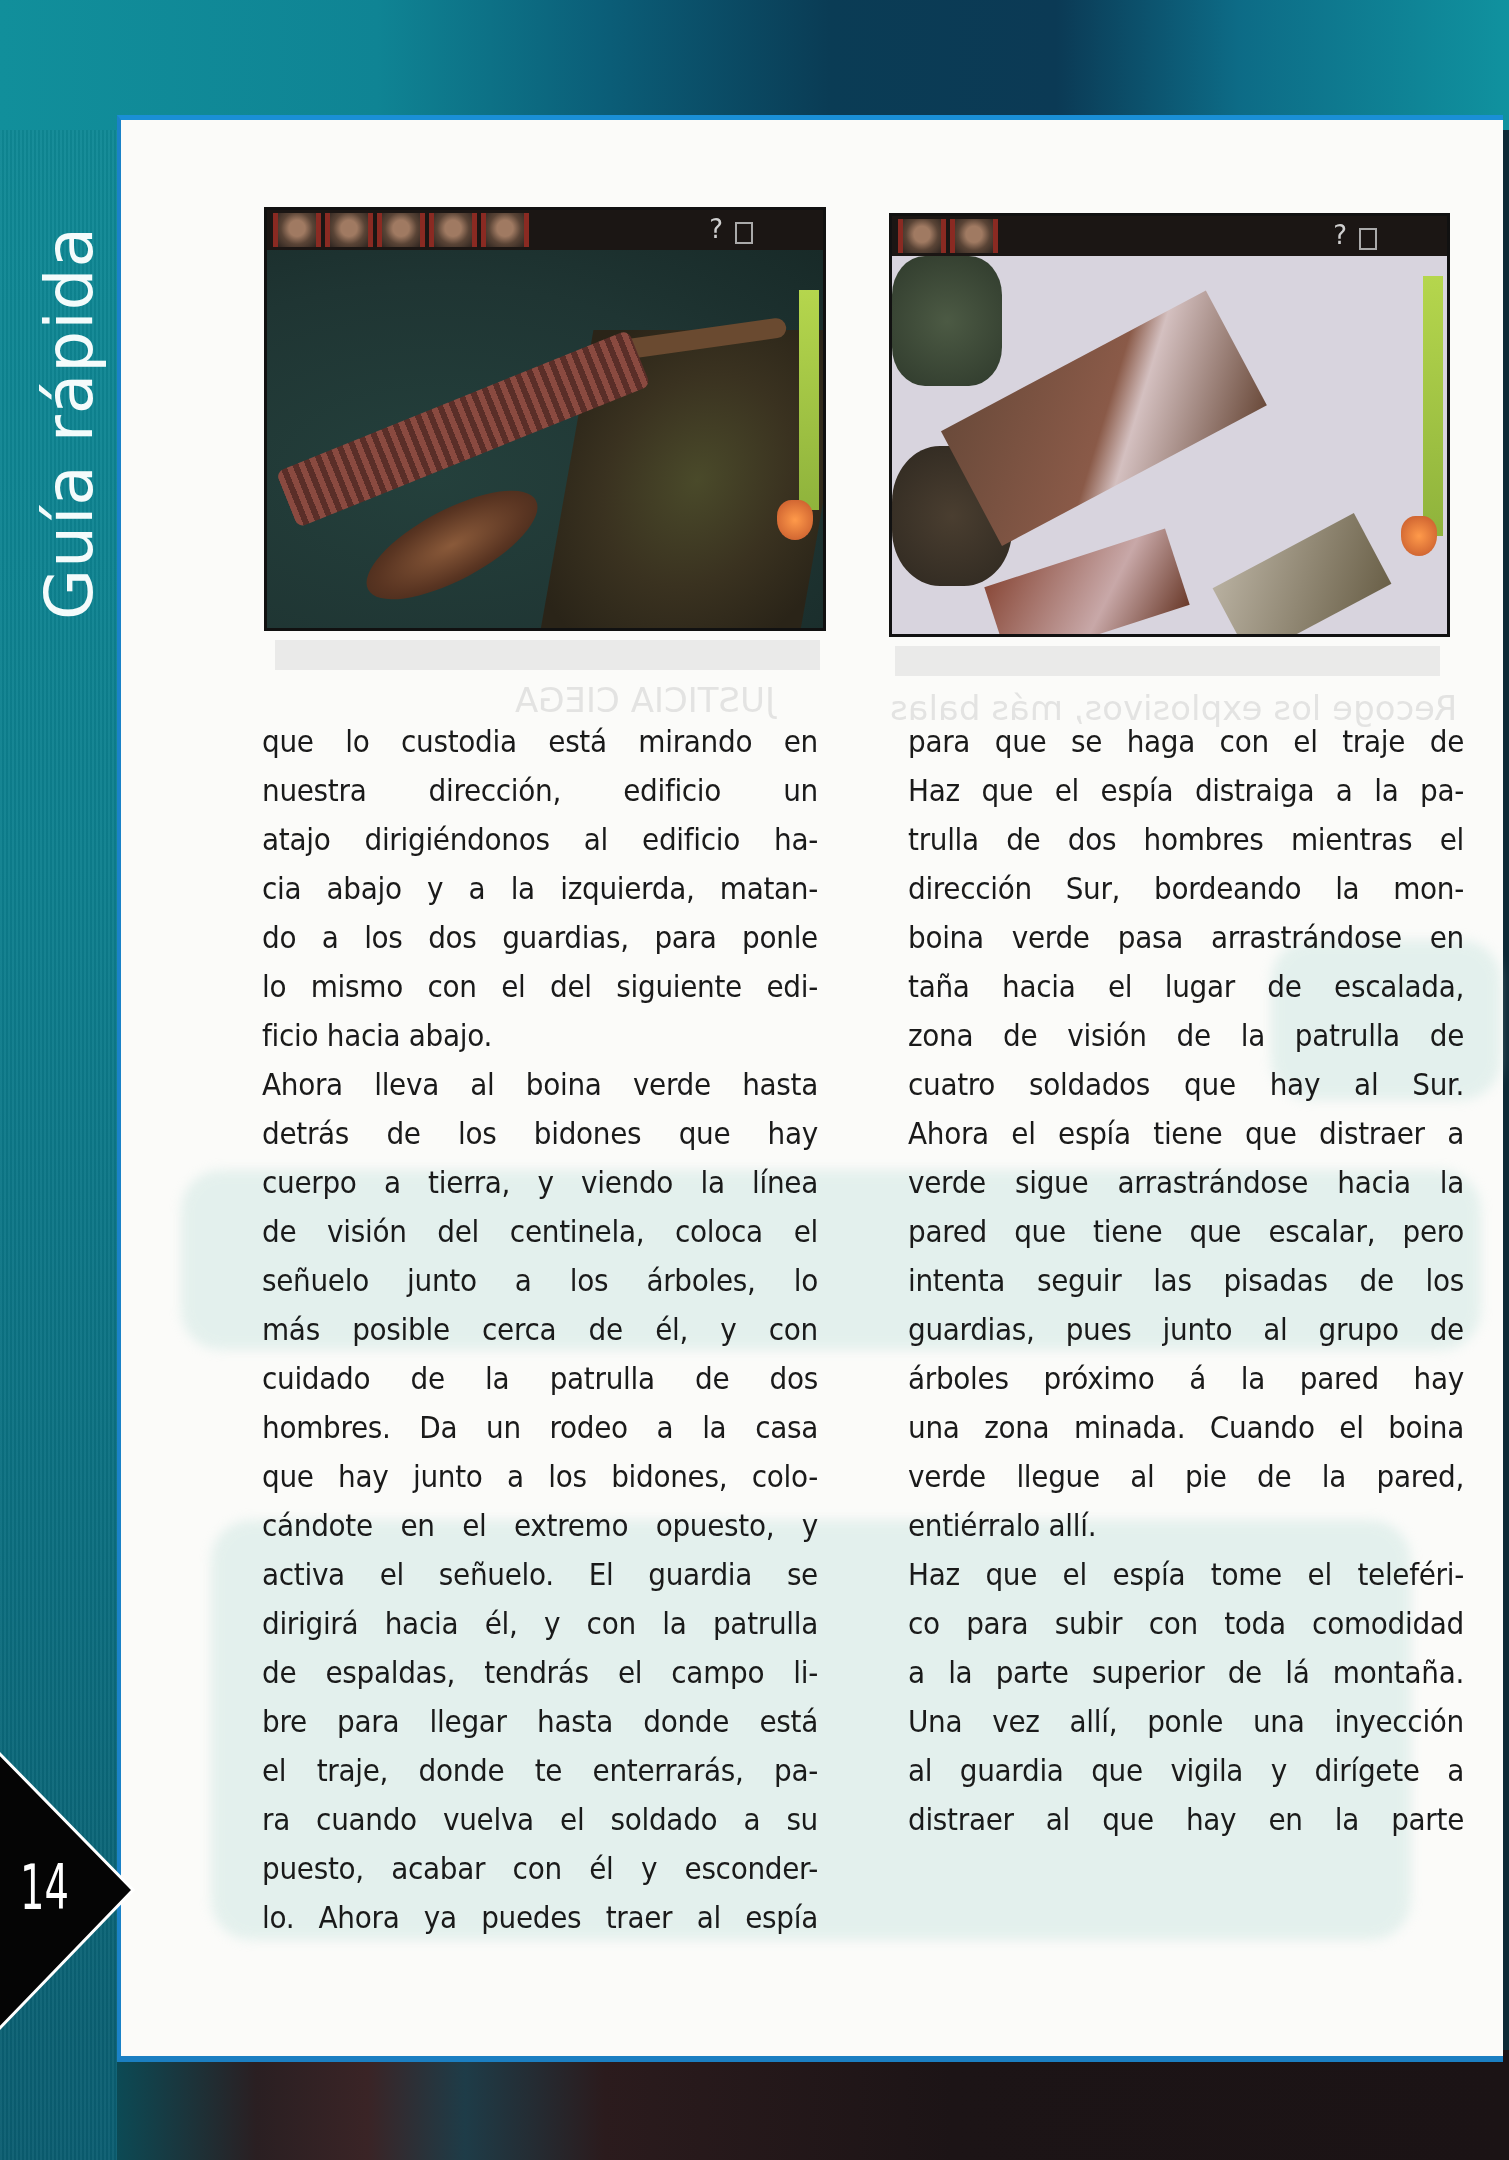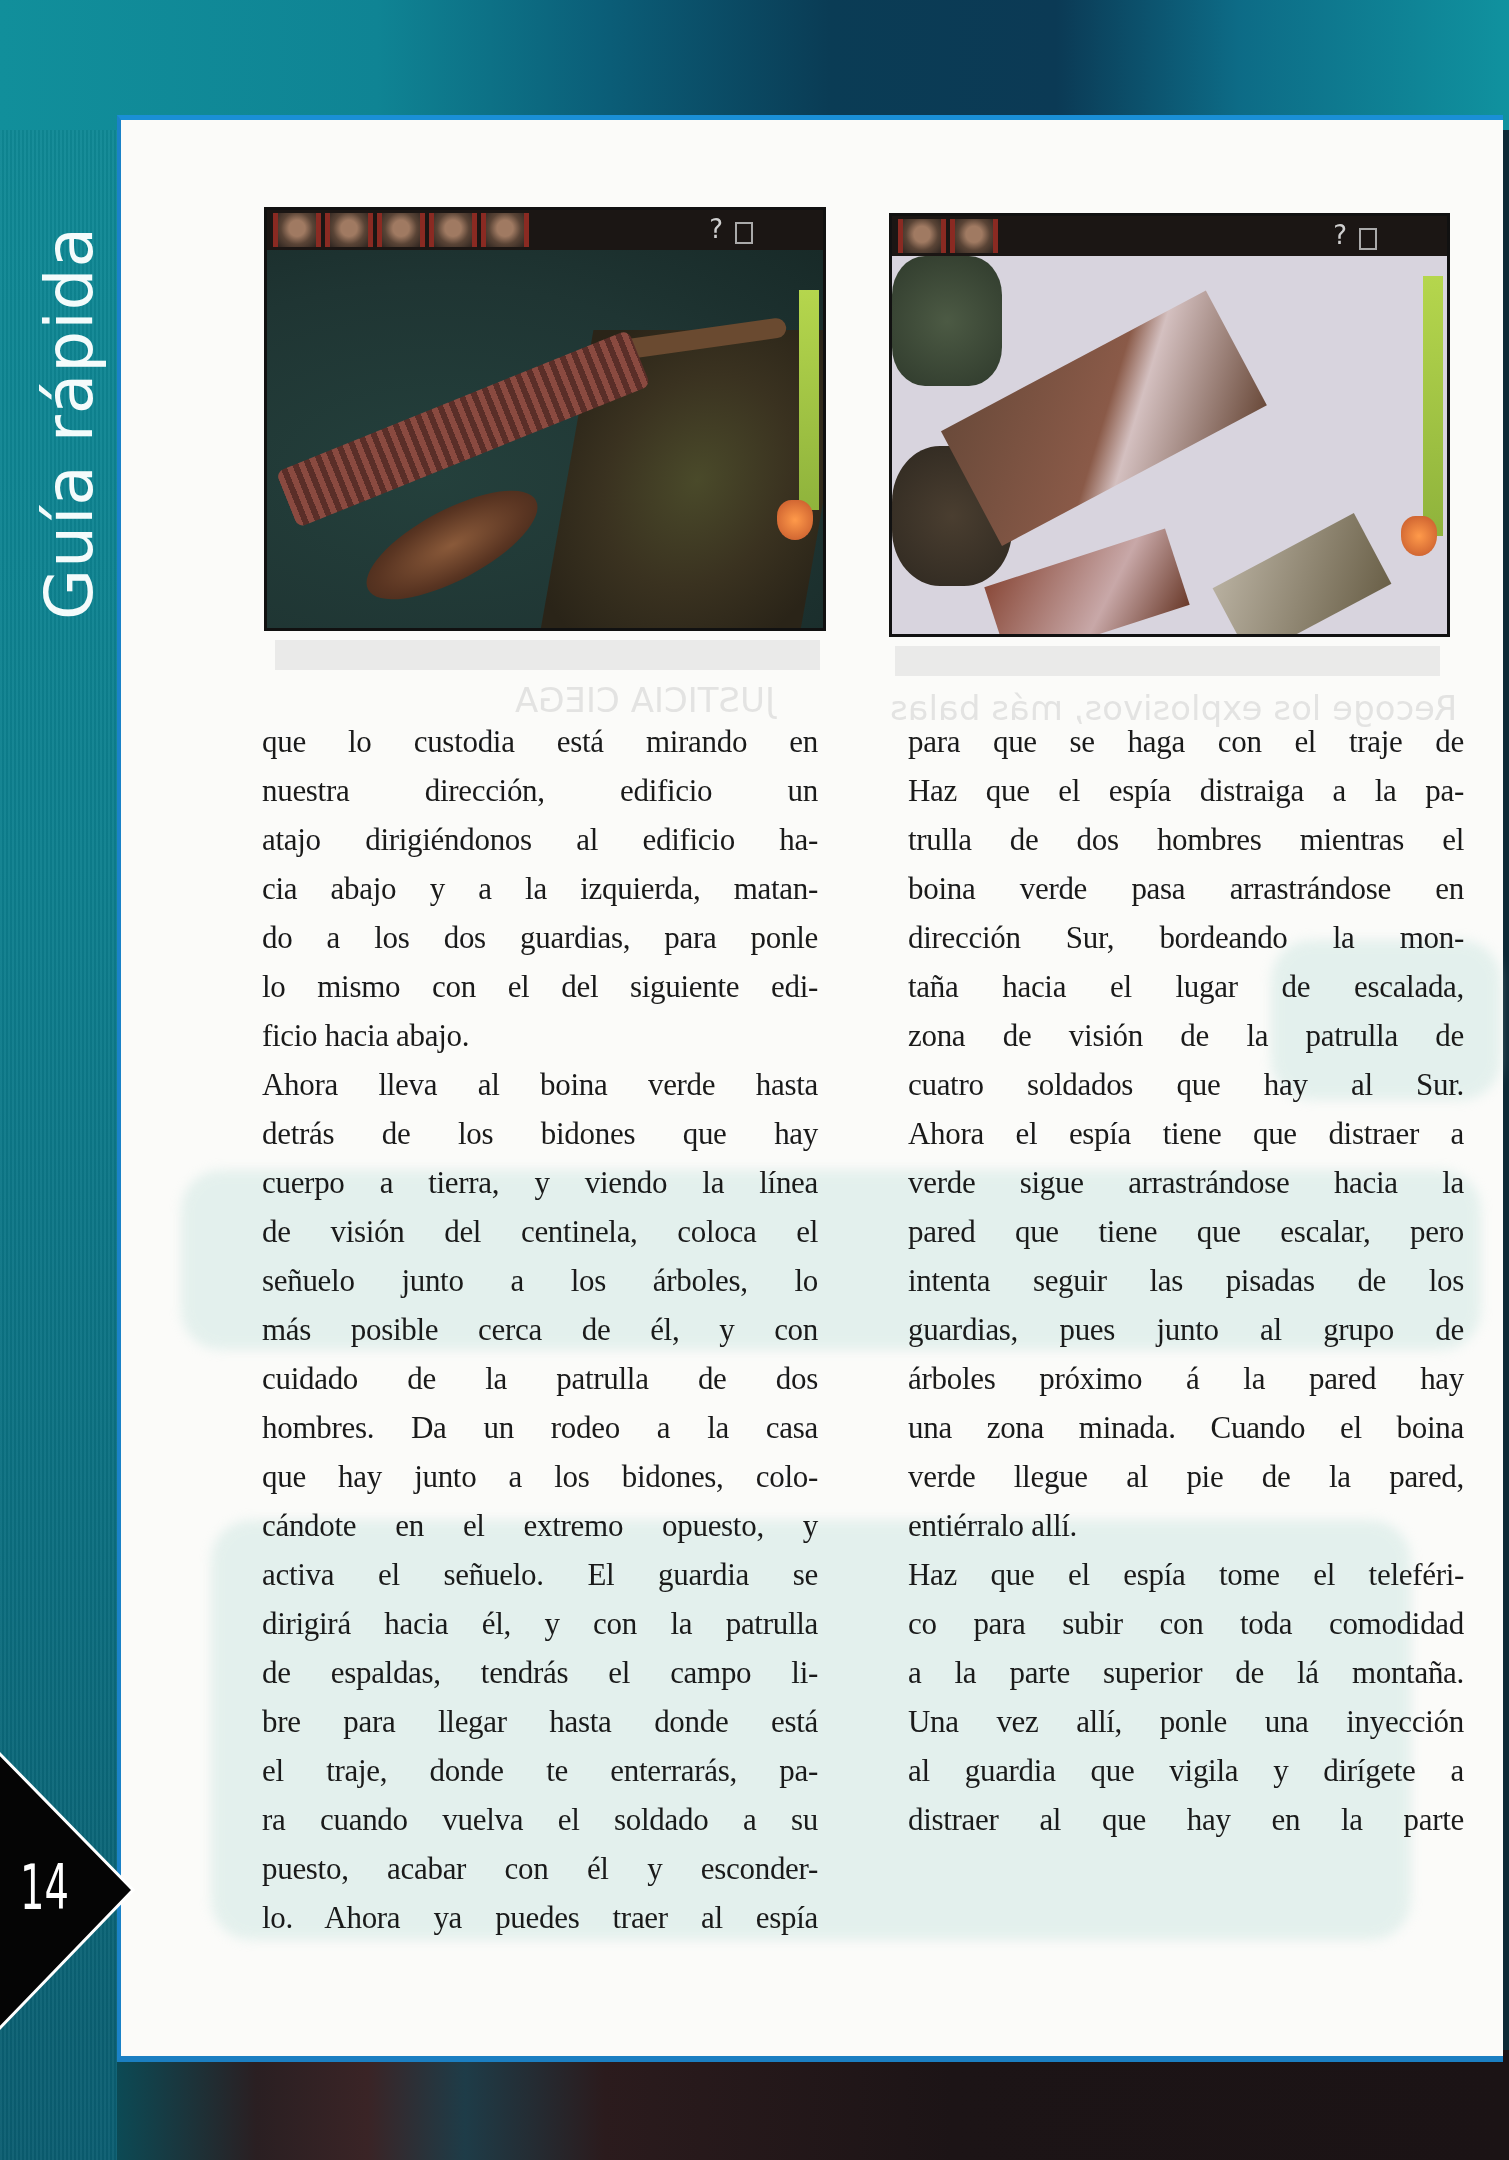--- a/index.html
+++ b/index.html
@@ -90,21 +90,20 @@
   .col {
     position: absolute; width: 556px;
     font-family: "DejaVu Sans Condensed", "DejaVu Sans", sans-serif;
     font-size: 31px; line-height: 49px; color: #1a1a1a;
     font-stretch: condensed;
   }
   .col .ln {
     display: block; height: 49px; white-space: nowrap;
     text-align: justify; text-align-last: justify; overflow: visible;
     letter-spacing: -0.3px;
-    font-family: Liberation Serif, serif;
   }
   .col .ln.end { text-align-last: left; }
   
   .pg-marker { position: absolute; left: 0; top: 1748px; width: 140px; height: 286px; }
   .pg-num {
     position: absolute; left: 20px; top: 1848px; width: 60px;
     color: #ffffff; font-size: 62px; line-height: 80px; text-align: center;
     font-family: "DejaVu Sans", sans-serif; transform: scaleX(0.62); transform-origin: left;
   }
 </style>
@@ -189,22 +188,22 @@
   <span class="ln">el traje, donde te enterrarás, pa-</span>
   <span class="ln">ra cuando vuelva el soldado a su</span>
   <span class="ln">puesto, acabar con él y esconder-</span>
   <span class="ln">lo. Ahora ya puedes traer al espía</span>
 </div>
 
 <div class="col" style="left:908px; top:717px;">
   <span class="ln">para que se haga con el traje de</span>
   <span class="ln">Haz que el espía distraiga a la pa-</span>
   <span class="ln">trulla de dos hombres mientras el</span>
+  <span class="ln">dirección Sur, bordeando la mon-</span>
   <span class="ln">boina verde pasa arrastrándose en</span>
-  <span class="ln">dirección Sur, bordeando la mon-</span>
   <span class="ln">taña hacia el lugar de escalada,</span>
   <span class="ln">zona de visión de la patrulla de</span>
   <span class="ln">cuatro soldados que hay al Sur.</span>
   <span class="ln">Ahora el espía tiene que distraer a</span>
   <span class="ln">verde sigue arrastrándose hacia la</span>
   <span class="ln">pared que tiene que escalar, pero</span>
   <span class="ln">intenta seguir las pisadas de los</span>
   <span class="ln">guardias, pues junto al grupo de</span>
   <span class="ln">árboles próximo á la pared hay</span>
   <span class="ln">una zona minada. Cuando el boina</span>

